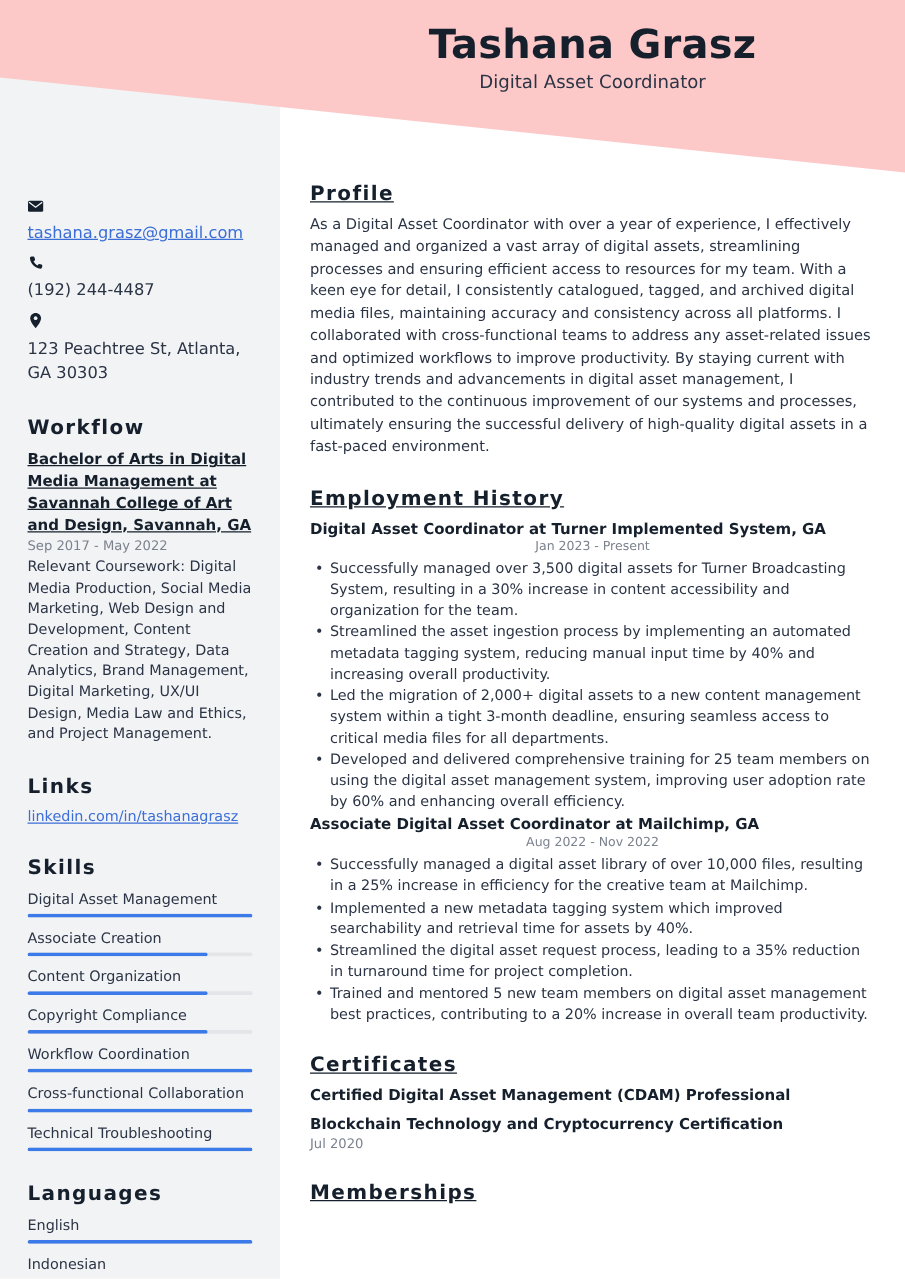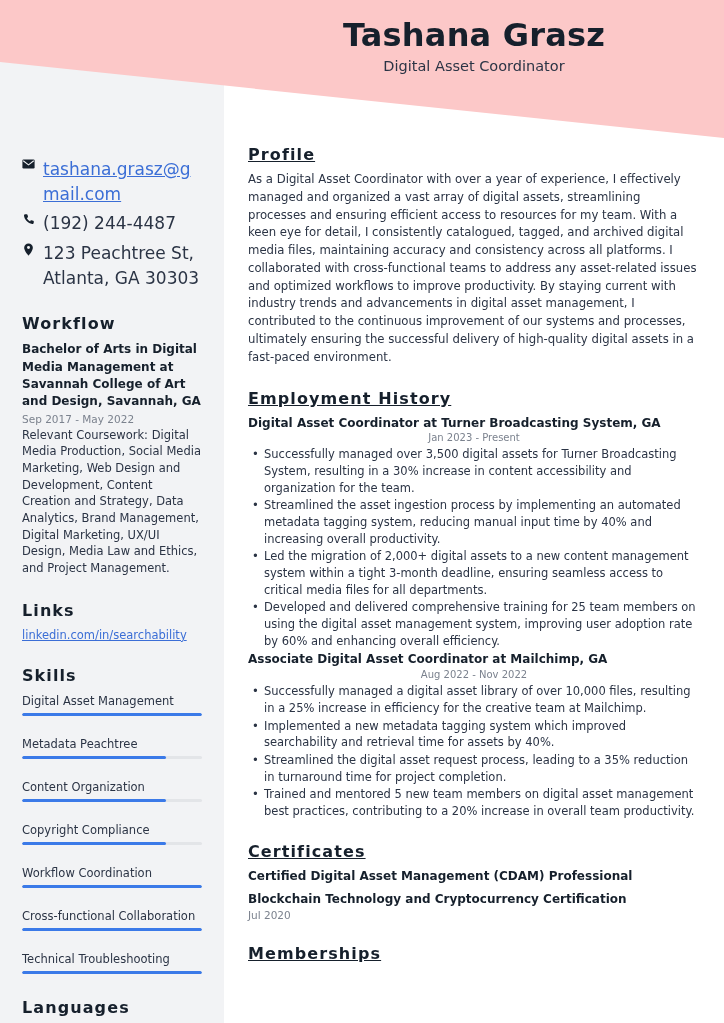--- a/index.html
+++ b/index.html
@@ -37,49 +37,49 @@
   }
 
   
   .sidebar {
     position:absolute; left:0; top:145px; width:224px;
     padding:8px 22px 0 22px; z-index:4;
   }
   .contact-list { margin-top:4px; }
   .contact-row {
     display:flex; align-items:flex-start; gap:8px; margin-bottom:5px;
-    font-size:17px; line-height:1.45; color:#2b3445;
+    font-size:13px; line-height:1.45; color:#2b3445;flex-direction:column;
   }
   .contact-icon {
     width:13px; flex:0 0 13px; display:flex; align-items:center;
     justify-content:center; padding-top:2px; color:#16202c;
   }
   .contact-icon svg { display:block; }
   .contact-text { flex:1; }
   .contact-link { color:#3b6ed6; text-decoration:underline; word-break:break-all; }
 
   .side-heading {
     font-size:16px; font-weight:700; color:#16202c;
     letter-spacing:1.1px; margin:24px 0 8px 0;
   }
   .edu-title {
-    font-size:12px; font-weight:700; color:#16202c; line-height:1.45;
+    font-size:12px; font-weight:700; color:#16202c; line-height:1.45;text-decoration:underline;
   }
   .edu-date {
     font-size:10.5px; color:#7b828e; margin-top:2px; margin-bottom:2px;
   }
   .edu-desc {
     font-size:11.5px; color:#2b3445; line-height:1.45;
   }
   .side-link {
     font-size:11.5px; color:#3b6ed6; text-decoration:underline;
     word-break:break-all; display:block;
   }
 
-  .skill { margin-bottom:20px; }
+  .skill { margin-bottom:8px; }
   .skill-label { font-size:11.5px; color:#2b3445; line-height:1.4; margin-bottom:4px; }
   .bar-track {
     width:100%; height:3px; background:#e3e5e8; border-radius:2px; overflow:hidden;
   }
   .bar-fill { height:3px; background:#3b7ae8; border-radius:2px; }
 
   
   .main {
     position:absolute; left:248px; top:145px; width:452px; z-index:4;
   }
@@ -155,32 +155,32 @@
     </div>
 
     <div class="side-heading">Workflow</div>
     <div>
       <div class="edu-title">Bachelor of Arts in Digital Media Management at Savannah College of Art and Design, Savannah, GA</div>
       <div class="edu-date">Sep 2017 - May 2022</div>
       <div class="edu-desc">Relevant Coursework: Digital Media Production, Social Media Marketing, Web Design and Development, Content Creation and Strategy, Data Analytics, Brand Management, Digital Marketing, UX/UI Design, Media Law and Ethics, and Project Management.</div>
     </div>
 
     <div class="side-heading">Links</div>
-    <a class="side-link" href="#">linkedin.com/in/searchability</a>
+    <a class="side-link" href="#">linkedin.com/in/tashanagrasz</a>
 
     <div class="side-heading">Skills</div>
     <div id="skills-container">
         <div class="skill">
           <div class="skill-label">Digital Asset Management</div>
           <div class="bar-track">
             <div class="bar-fill" style="width: 100%;"></div>
           </div>
         </div>
         <div class="skill">
-          <div class="skill-label">Metadata Peachtree</div>
+          <div class="skill-label">Associate Creation</div>
           <div class="bar-track">
             <div class="bar-fill" style="width: 80%;"></div>
           </div>
         </div>
         <div class="skill">
           <div class="skill-label">Content Organization</div>
           <div class="bar-track">
             <div class="bar-fill" style="width: 80%;"></div>
           </div>
         </div>
@@ -229,21 +229,21 @@
   </div>
 
   <div class="main">
 
     <div class="main-heading">Profile</div>
     <div class="profile-text">As a Digital Asset Coordinator with over a year of experience, I effectively managed and organized a vast array of digital assets, streamlining processes and ensuring efficient access to resources for my team. With a keen eye for detail, I consistently catalogued, tagged, and archived digital media files, maintaining accuracy and consistency across all platforms. I collaborated with cross-functional teams to address any asset-related issues and optimized workflows to improve productivity. By staying current with industry trends and advancements in digital asset management, I contributed to the continuous improvement of our systems and processes, ultimately ensuring the successful delivery of high-quality digital assets in a fast-paced environment.</div>
 
     <div class="main-heading spaced">Employment History</div>
     <div id="jobs-container">
         <div class="job">
-          <div class="job-title">Digital Asset Coordinator at Turner Broadcasting System, GA</div>
+          <div class="job-title">Digital Asset Coordinator at Turner Implemented System, GA</div>
           <div class="job-date">Jan 2023 - Present</div>
           <ul class="job-bullets">
             <li>Successfully managed over 3,500 digital assets for Turner Broadcasting System, resulting in a 30% increase in content accessibility and organization for the team.</li>
             <li>Streamlined the asset ingestion process by implementing an automated metadata tagging system, reducing manual input time by 40% and increasing overall productivity.</li>
             <li>Led the migration of 2,000+ digital assets to a new content management system within a tight 3-month deadline, ensuring seamless access to critical media files for all departments.</li>
             <li>Developed and delivered comprehensive training for 25 team members on using the digital asset management system, improving user adoption rate by 60% and enhancing overall efficiency.</li>
           </ul>
         </div>
         <div class="job">
           <div class="job-title">Associate Digital Asset Coordinator at Mailchimp, GA</div>

